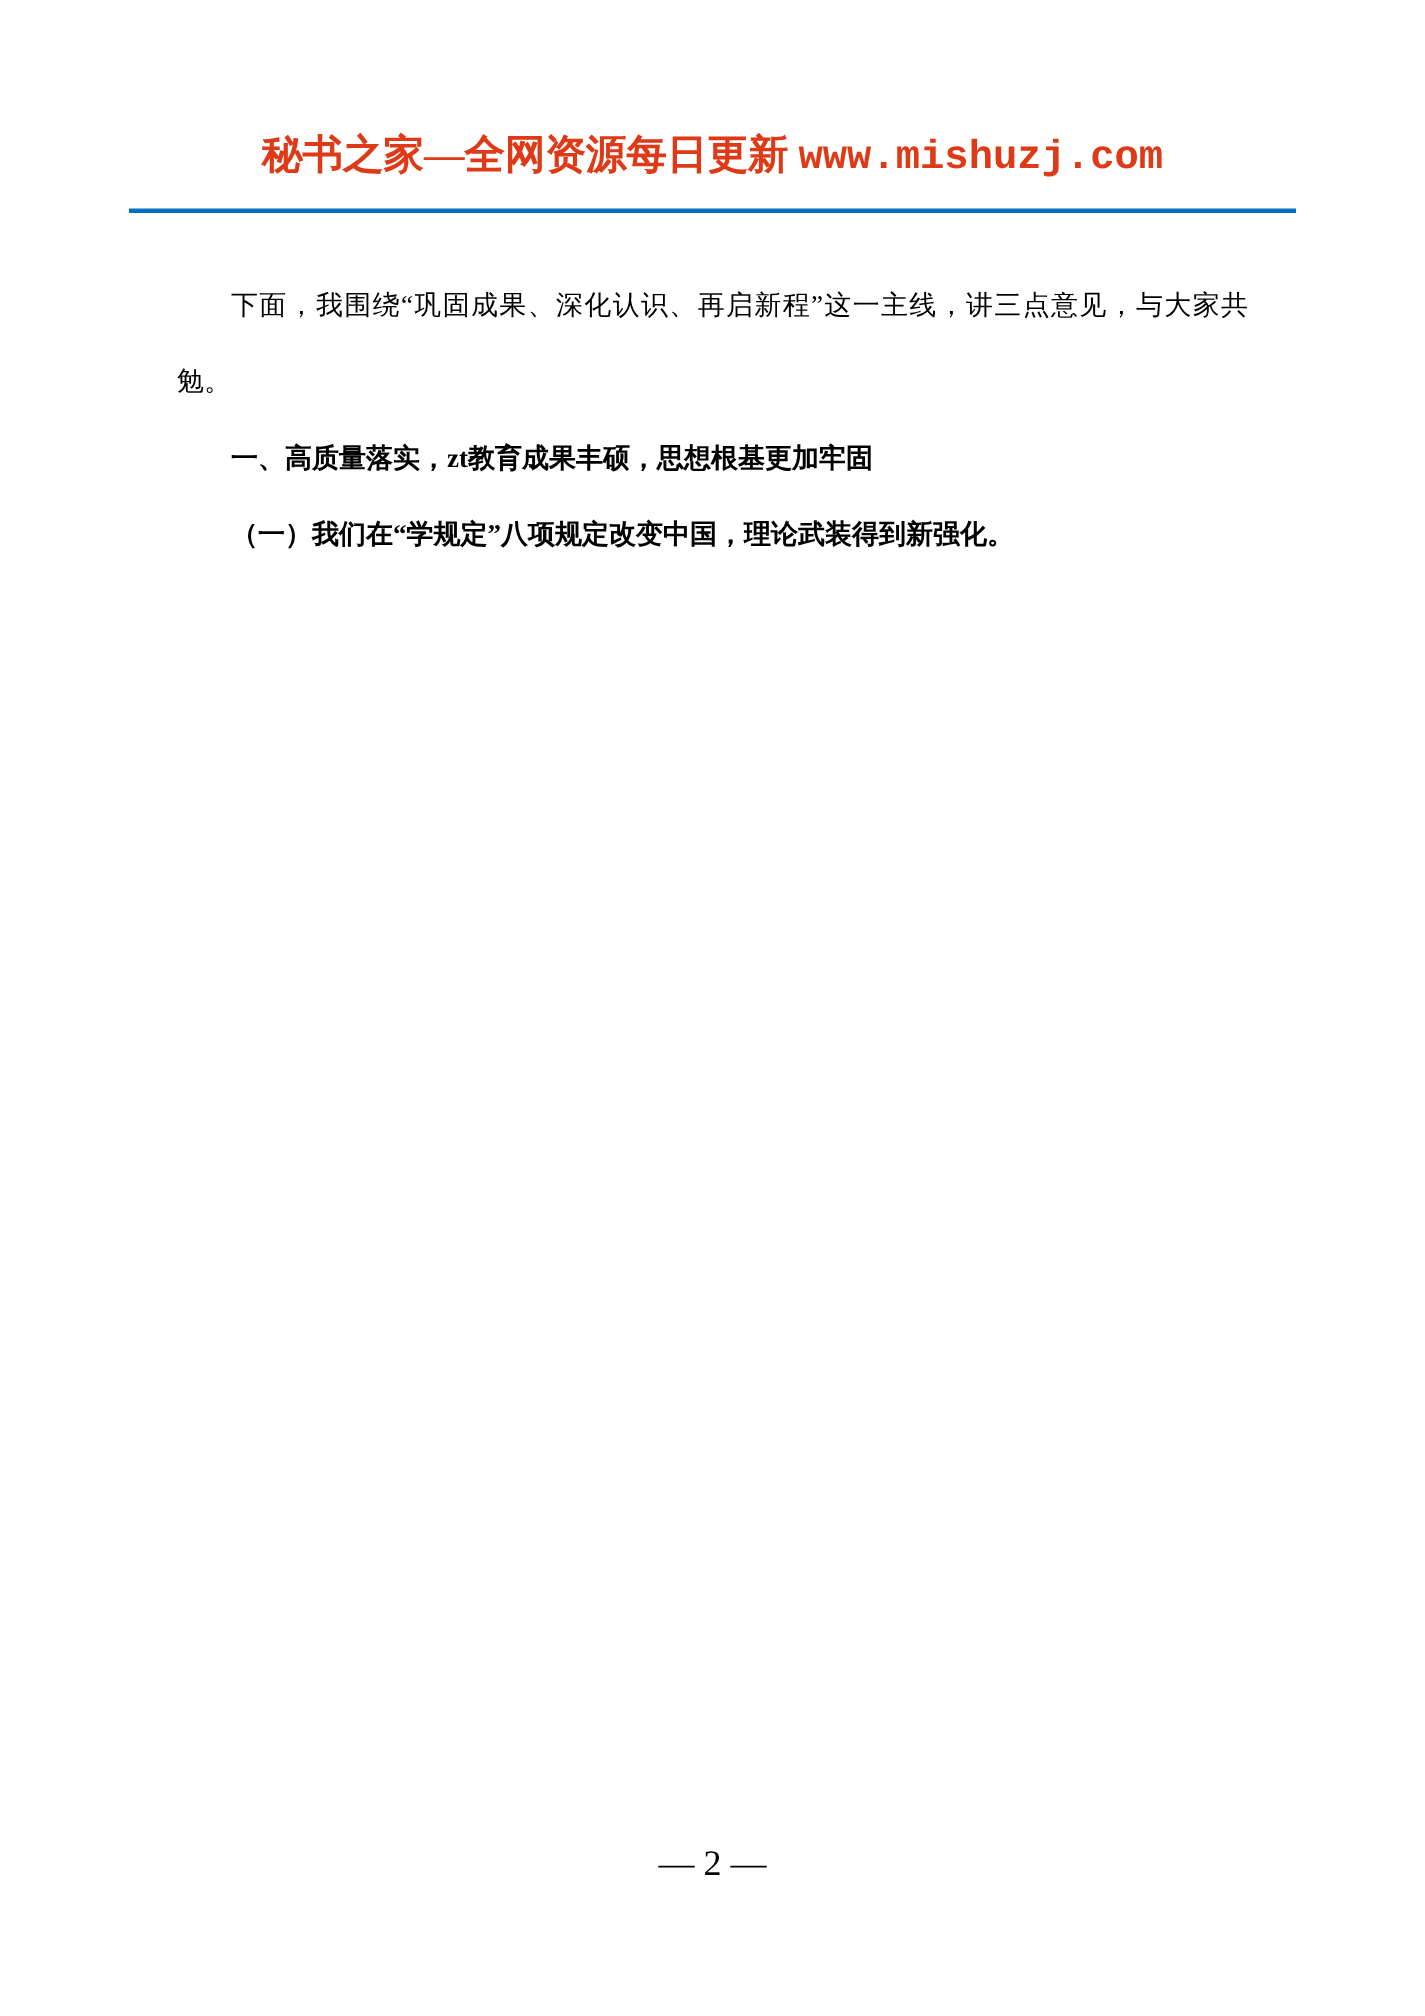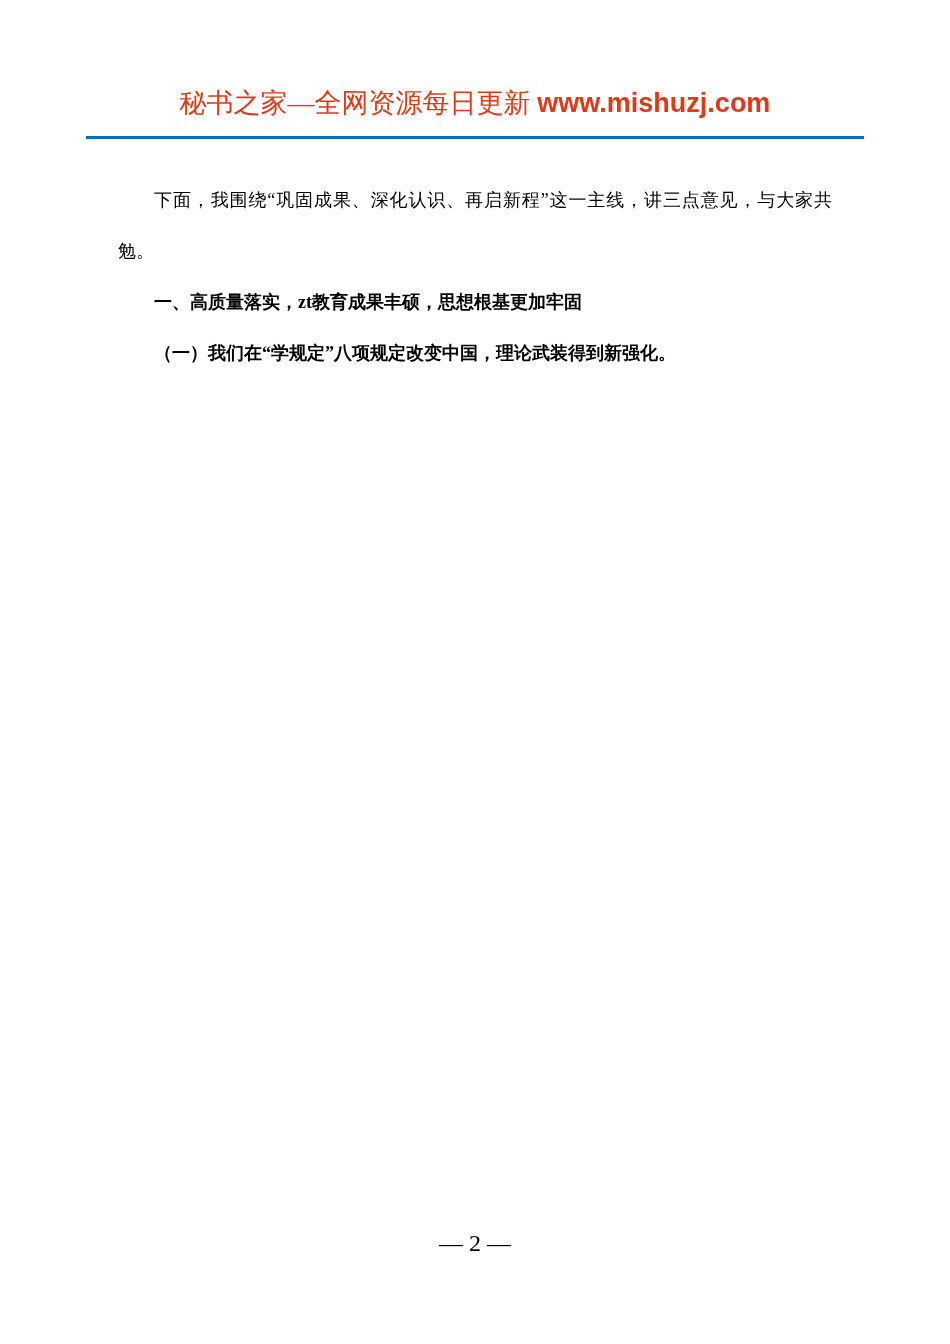--- a/index.html
+++ b/index.html
@@ -19,28 +19,28 @@
   }
   .header {
     padding-top: 86px;
     text-align: center;
     font-size: 27px;
     line-height: 34px;
     color: #df3a17;
     white-space: nowrap;
   }
   .header .brand {
-    font-weight: normal;
+    font-weight: bold;
   }
   .header .tagline {
-    font-weight: normal;
+    font-weight: bold;
   }
   .header .url {
     font-weight: bold;
-    font-family: Liberation Sans, sans-serif;
+    font-family: Liberation Mono, monospace;
   }
   .header-rule {
     width: 778px;
     height: 0;
     margin: 16px auto 0 auto;
     border-top: 3px solid #0070c0;
   }
   .content {
     width: 714px;
     margin: 36px auto 0 auto;

